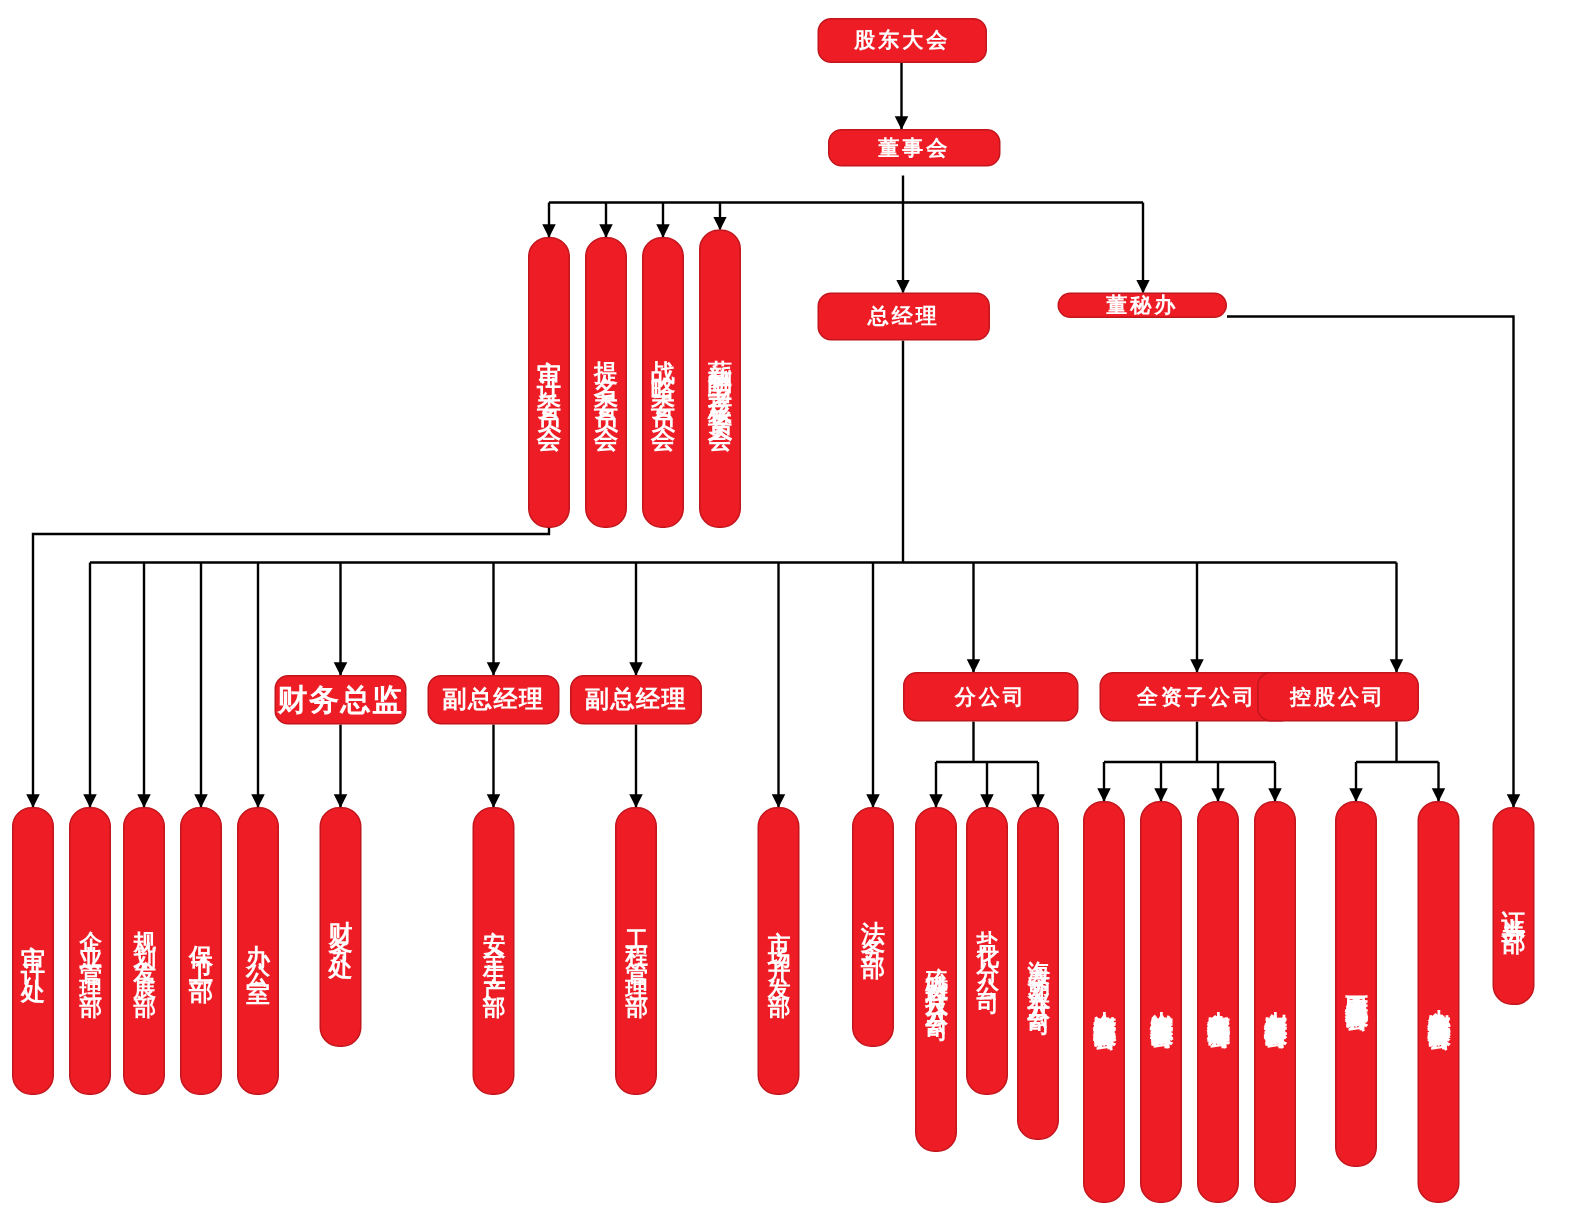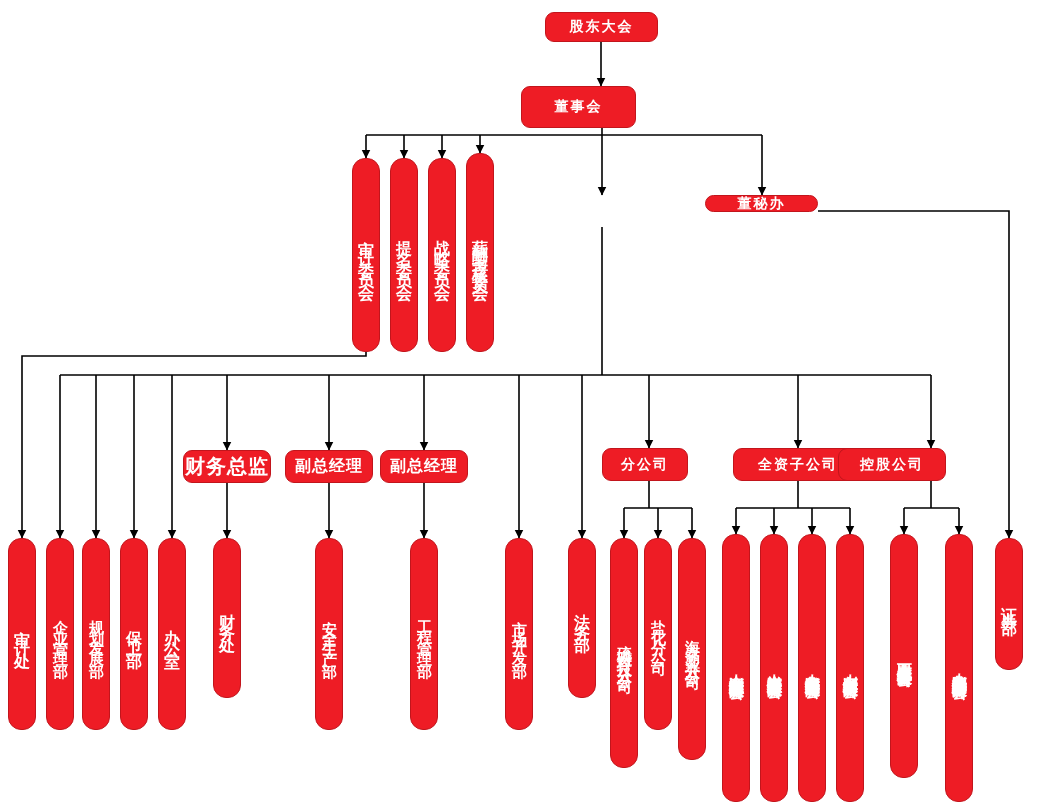--- a/index.html
+++ b/index.html
@@ -102,33 +102,34 @@
 
       <path d="M931 481 V508 M904 508 H959"></path>
       <path d="M904 508 V534" marker-end="url(#arw)"></path>
       <path d="M959 508 V534" marker-end="url(#arw)"></path>
 
       <path d="M818 211 H1009 V538" marker-end="url(#arw)"></path>
     </g>
   </svg>
 
   <div class="node hbox" style="left:545px;top:12px;width:113px;height:30px">股东大会</div>
-  <div class="node hbox" style="left:521px;top:86px;width:115px;height:42px">董事会</div>
+  <div class="node hbox" style="left:552px;top:86px;width:115px;height:25px">董事会</div>
 
   <div class="node vbox f16 sp-xl" style="left:352px;top:158px;height:194px">审计委员会</div>
   <div class="node vbox f16 sp-xl" style="left:390px;top:158px;height:194px">提名委员会</div>
   <div class="node vbox f16 sp-xl" style="left:428px;top:158px;height:194px">战略委员会</div>
   <div class="node vbox f16 sp-lg" style="left:466px;top:153px;height:199px">薪酬与考核委员会</div>
 
+  <div class="node hbox" style="left:545px;top:195px;width:115px;height:32px">总经理</div>
   <div class="node hbox" style="left:705px;top:195px;width:113px;height:17px">董秘办</div>
 
   <div class="node hbox" style="left:183px;top:450px;width:88px;height:33px;font-size:20px;letter-spacing:1px">财务总监</div>
   <div class="node hbox" style="left:285px;top:450px;width:88px;height:33px;font-size:16px;letter-spacing:1px">副总经理</div>
   <div class="node hbox" style="left:380px;top:450px;width:88px;height:33px;font-size:16px;letter-spacing:1px">副总经理</div>
-  <div class="node hbox" style="left:602px;top:448px;width:86px;height:33px">分公司</div>
+  <div class="node hbox" style="left:602px;top:448px;width:117px;height:33px">分公司</div>
   <div class="node hbox" style="left:733px;top:448px;width:130px;height:33px">全资子公司</div>
   <div class="node hbox" style="left:838px;top:448px;width:108px;height:33px">控股公司</div>
 
   <div class="node vbox f16 sp-xl" style="left:8px;top:538px;height:192px">审计处</div>
   <div class="node vbox sp-xl" style="left:46px;top:538px;height:192px">企业管理部</div>
   <div class="node vbox sp-xl" style="left:82px;top:538px;height:192px">规划发展部</div>
   <div class="node vbox f16 sp-xl" style="left:120px;top:538px;height:192px">保卫部</div>
   <div class="node vbox f16 sp-xl" style="left:158px;top:538px;height:192px">办公室</div>
   <div class="node vbox f16 sp-xl" style="left:213px;top:538px;height:160px">财务处</div>
   <div class="node vbox sp-xl" style="left:315px;top:538px;height:192px">安全生产部</div>

